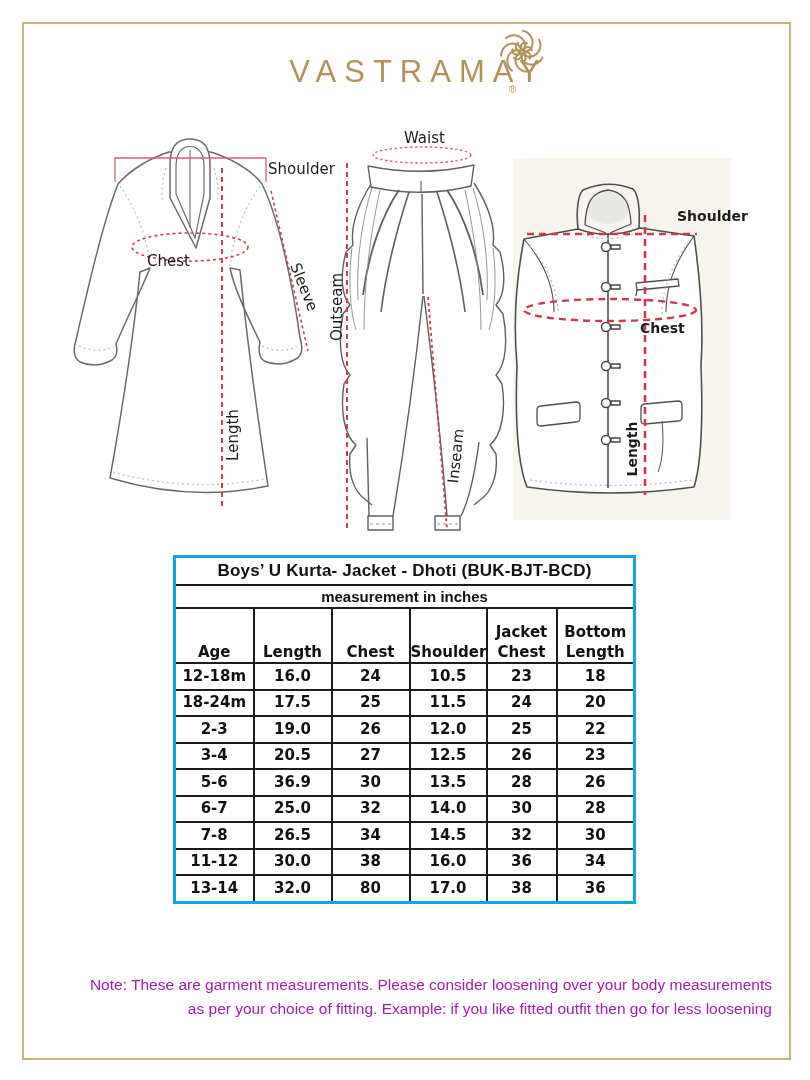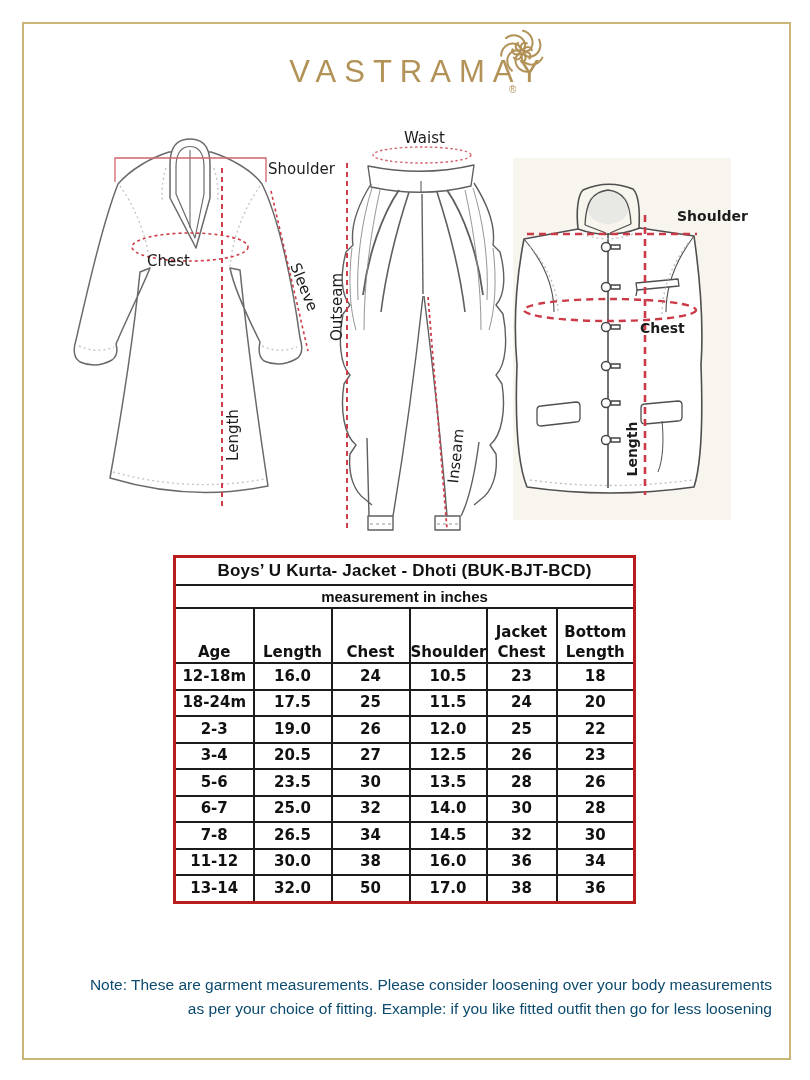--- a/index.html
+++ b/index.html
@@ -21,33 +21,33 @@
         font-weight:500;color:#1c1c1c;white-space:nowrap;}
   .dlabel.b{font-weight:700;font-size:14px;}
   .rot{transform-origin:center center;}
 
   
   #size-table{position:absolute;left:173px;top:555px;width:460px;
         border-collapse:collapse;table-layout:fixed;
         font-family:"DejaVu Sans",sans-serif;color:#111;}
   #size-table td,#size-table th{border:2px solid #1c1c1c;text-align:center;
         padding:0;margin:0;}
-  #size-table{border:3px solid #b91c1c;}
+  #size-table{border:3px solid #0ea5e9;}
   .t-title{font-family:"Liberation Sans",sans-serif;font-size:17px;font-weight:bold;
         height:26px;letter-spacing:.2px;}
   .t-sub{font-family:"Liberation Sans",sans-serif;font-size:15px;font-weight:bold;height:21px;}
   .t-head th{height:53px;font-size:15px;font-weight:bold;vertical-align:bottom;
         padding-bottom:3px;line-height:1.3;}
   .t-body td{height:24.5px;font-size:15px;font-weight:bold;line-height:1;}
   col.c1{width:79px}col.c2{width:78px}col.c3{width:78px}
   col.c4{width:77px}col.c5{width:70px}col.c6{width:78px}
 
   
   #note{position:absolute;left:30px;right:38px;top:973px;text-align:right;
-        font-size:15.5px;line-height:24px;color:#0c4a6e;
+        font-size:15.5px;line-height:24px;color:#a21caf;
         font-family:"Liberation Sans",sans-serif;}
 </style>
 </head>
 <body>
 
 <div id="page">
   <div id="gold-frame"></div>
 
   <div class="wordmark">VASTRAMAY</div>
   <div class="reg">®</div>
@@ -254,21 +254,21 @@
         <tr>
           <td>3-4</td>
           <td>20.5</td>
           <td>27</td>
           <td>12.5</td>
           <td>26</td>
           <td>23</td>
         </tr>
         <tr>
           <td>5-6</td>
-          <td>23.5</td>
+          <td>36.9</td>
           <td>30</td>
           <td>13.5</td>
           <td>28</td>
           <td>26</td>
         </tr>
         <tr>
           <td>6-7</td>
           <td>25.0</td>
           <td>32</td>
           <td>14.0</td>
@@ -287,21 +287,21 @@
           <td>11-12</td>
           <td>30.0</td>
           <td>38</td>
           <td>16.0</td>
           <td>36</td>
           <td>34</td>
         </tr>
         <tr>
           <td>13-14</td>
           <td>32.0</td>
-          <td>50</td>
+          <td>80</td>
           <td>17.0</td>
           <td>38</td>
           <td>36</td>
         </tr>
       </tbody>
   </table>
 
   <div id="note">
     <div>Note: These are garment measurements. Please consider loosening over your body measurements</div>
     <div>as per your choice of fitting. Example: if you like fitted outfit then go for less loosening</div>

